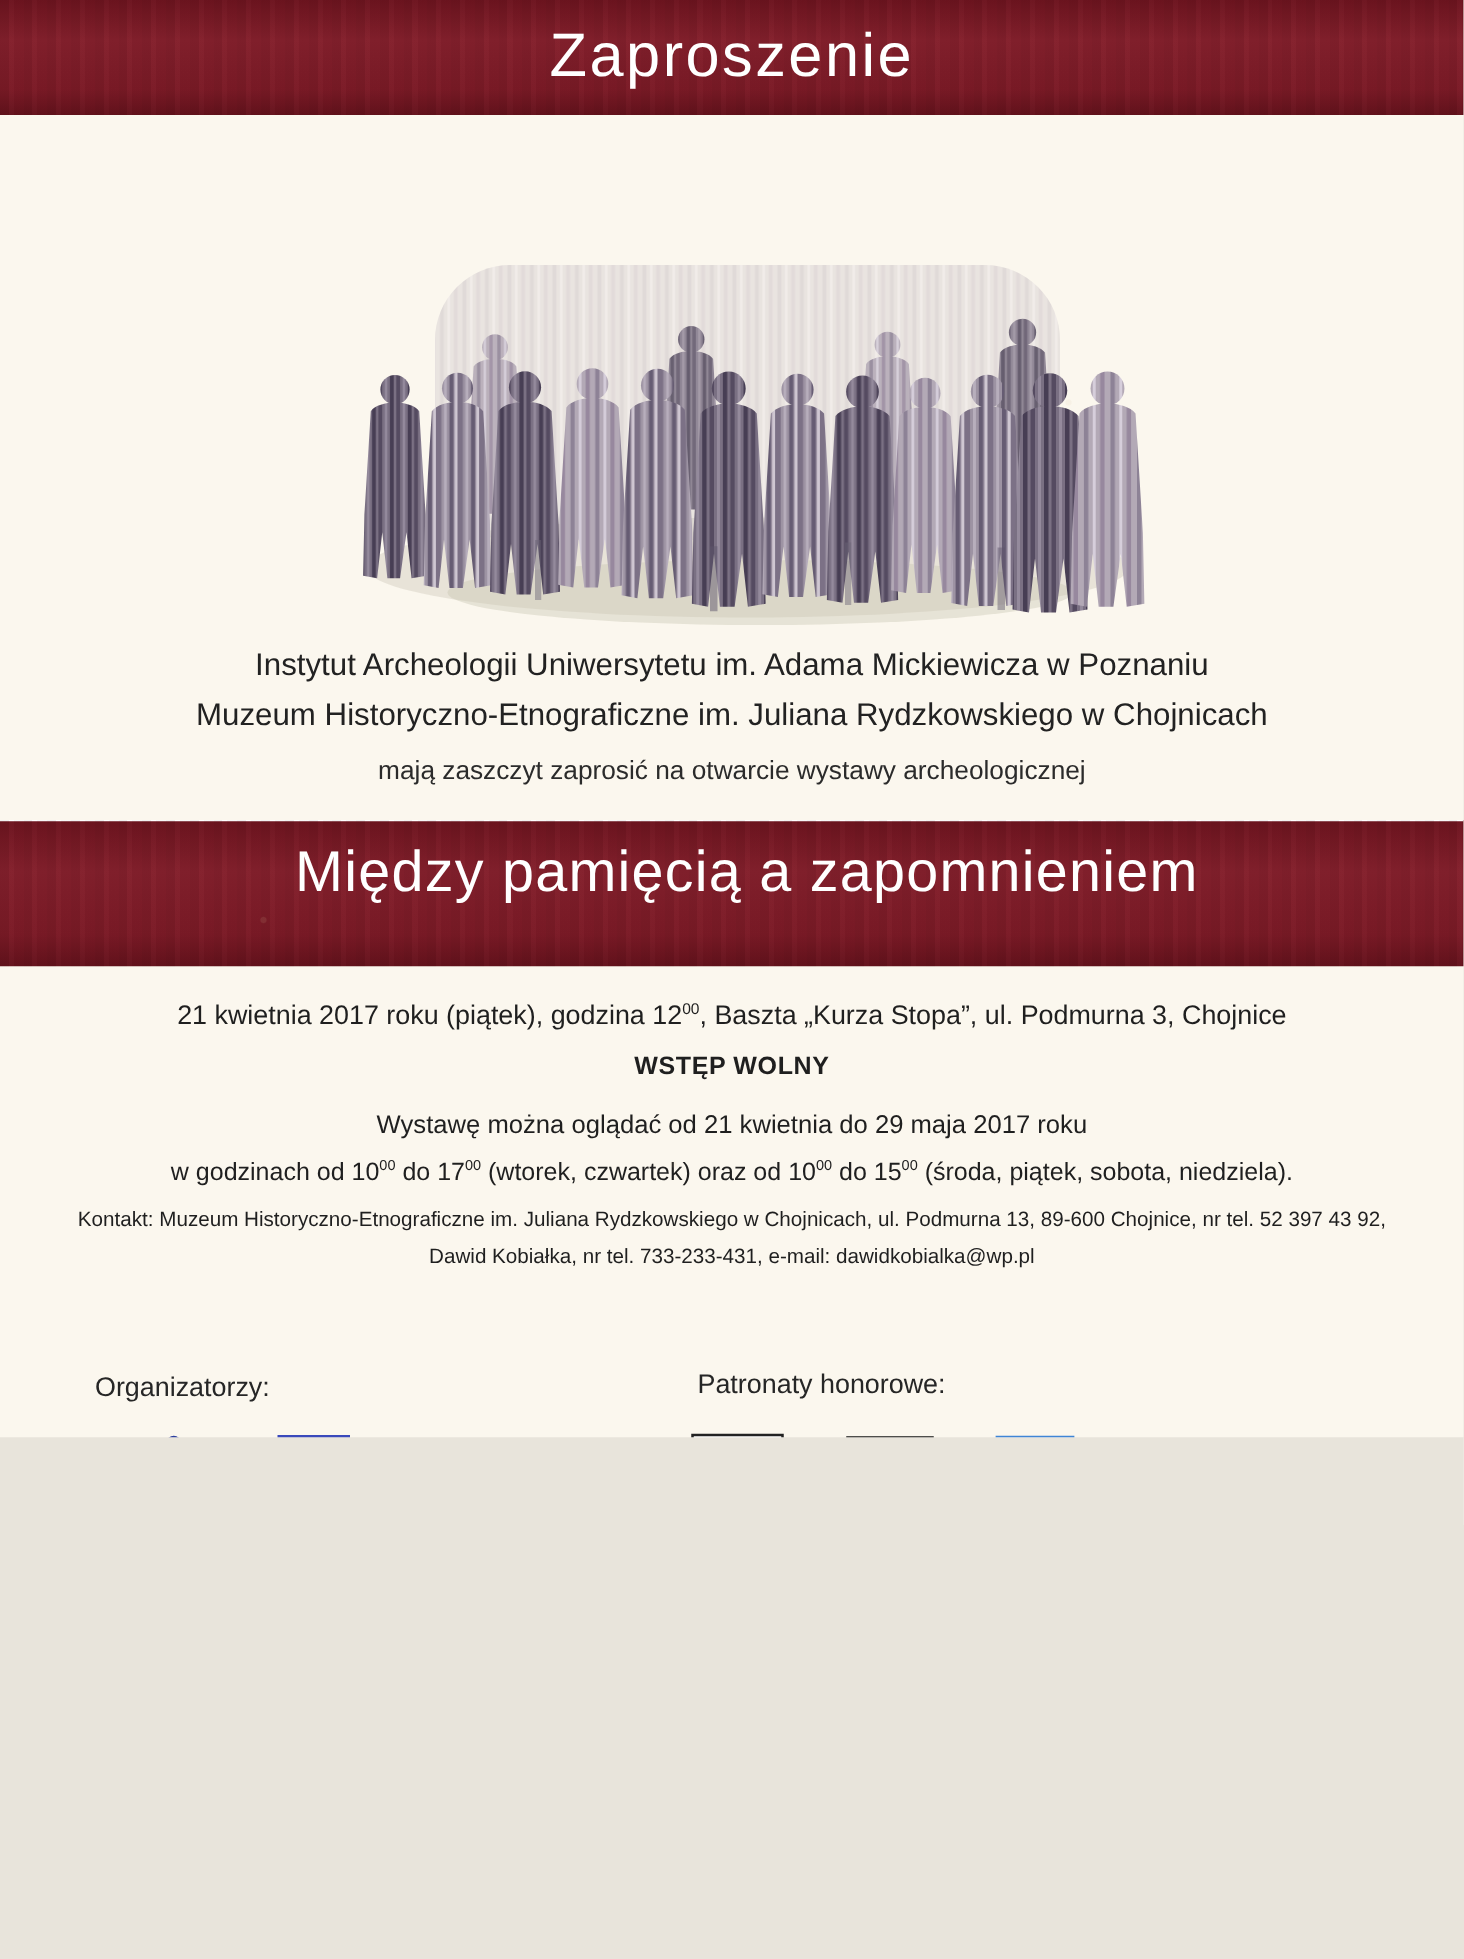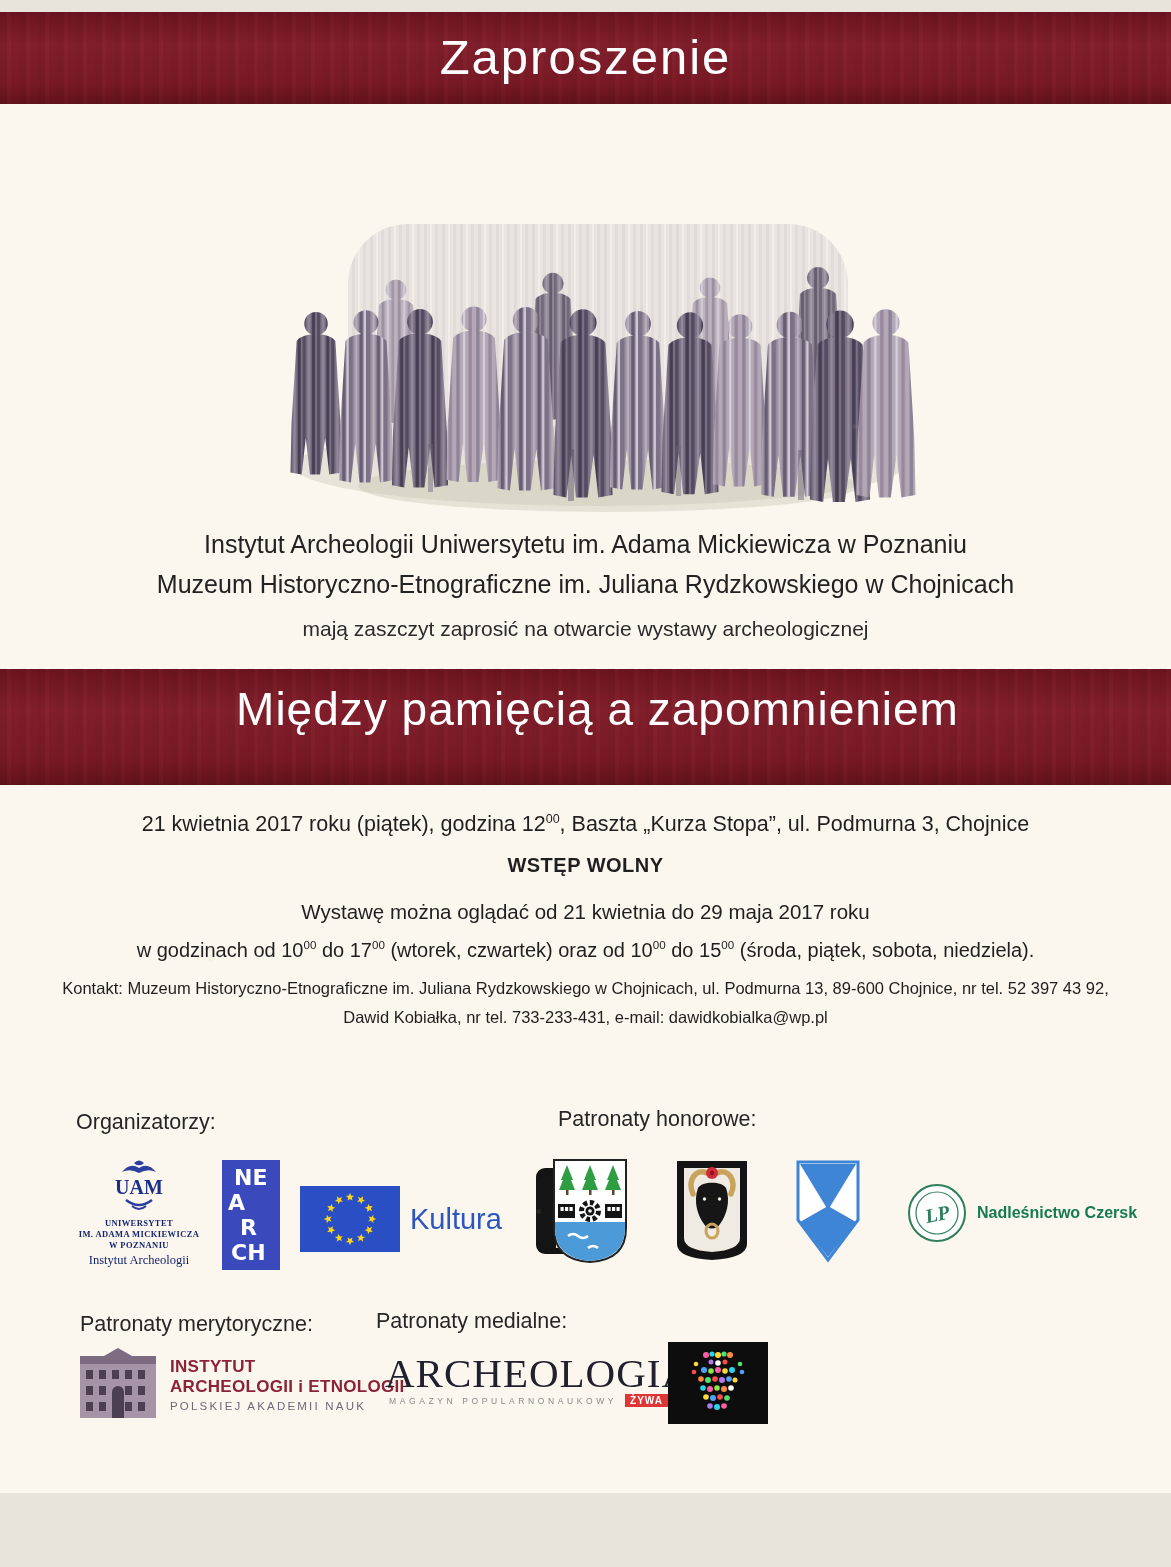--- a/index.html
+++ b/index.html
@@ -1,16 +1,16 @@
 <!DOCTYPE html>
 <html><head>
 <meta charset="utf-8">
 <style>
   html,body{margin:0;padding:0;background:#e8e4db;}
-  .page{position:relative;width:1171px;height:1481px;margin:12px auto;background:#fbf7ee;
+  .page{position:relative;width:1171px;height:1150px;margin:0 auto;background:#fbf7ee;
         font-family:"Liberation Sans",sans-serif;color:#1f1f1f;overflow:hidden;}
   
   .page::after{content:"";position:absolute;inset:0;pointer-events:none;
     background:
       radial-gradient(circle at 18% 64%, rgba(214,190,150,.12) 0 2px, transparent 3px),
       radial-gradient(circle at 73% 28%, rgba(214,190,150,.10) 0 2px, transparent 3px),
       radial-gradient(circle at 46% 81%, rgba(214,190,150,.10) 0 2px, transparent 3px);}
   .band{position:absolute;left:0;right:0;
         background:linear-gradient(180deg,#6d141f 0%,#84202c 35%,#7b1a26 78%,#64121c 100%);}
   .band::before{content:"";position:absolute;inset:0;opacity:.25;

